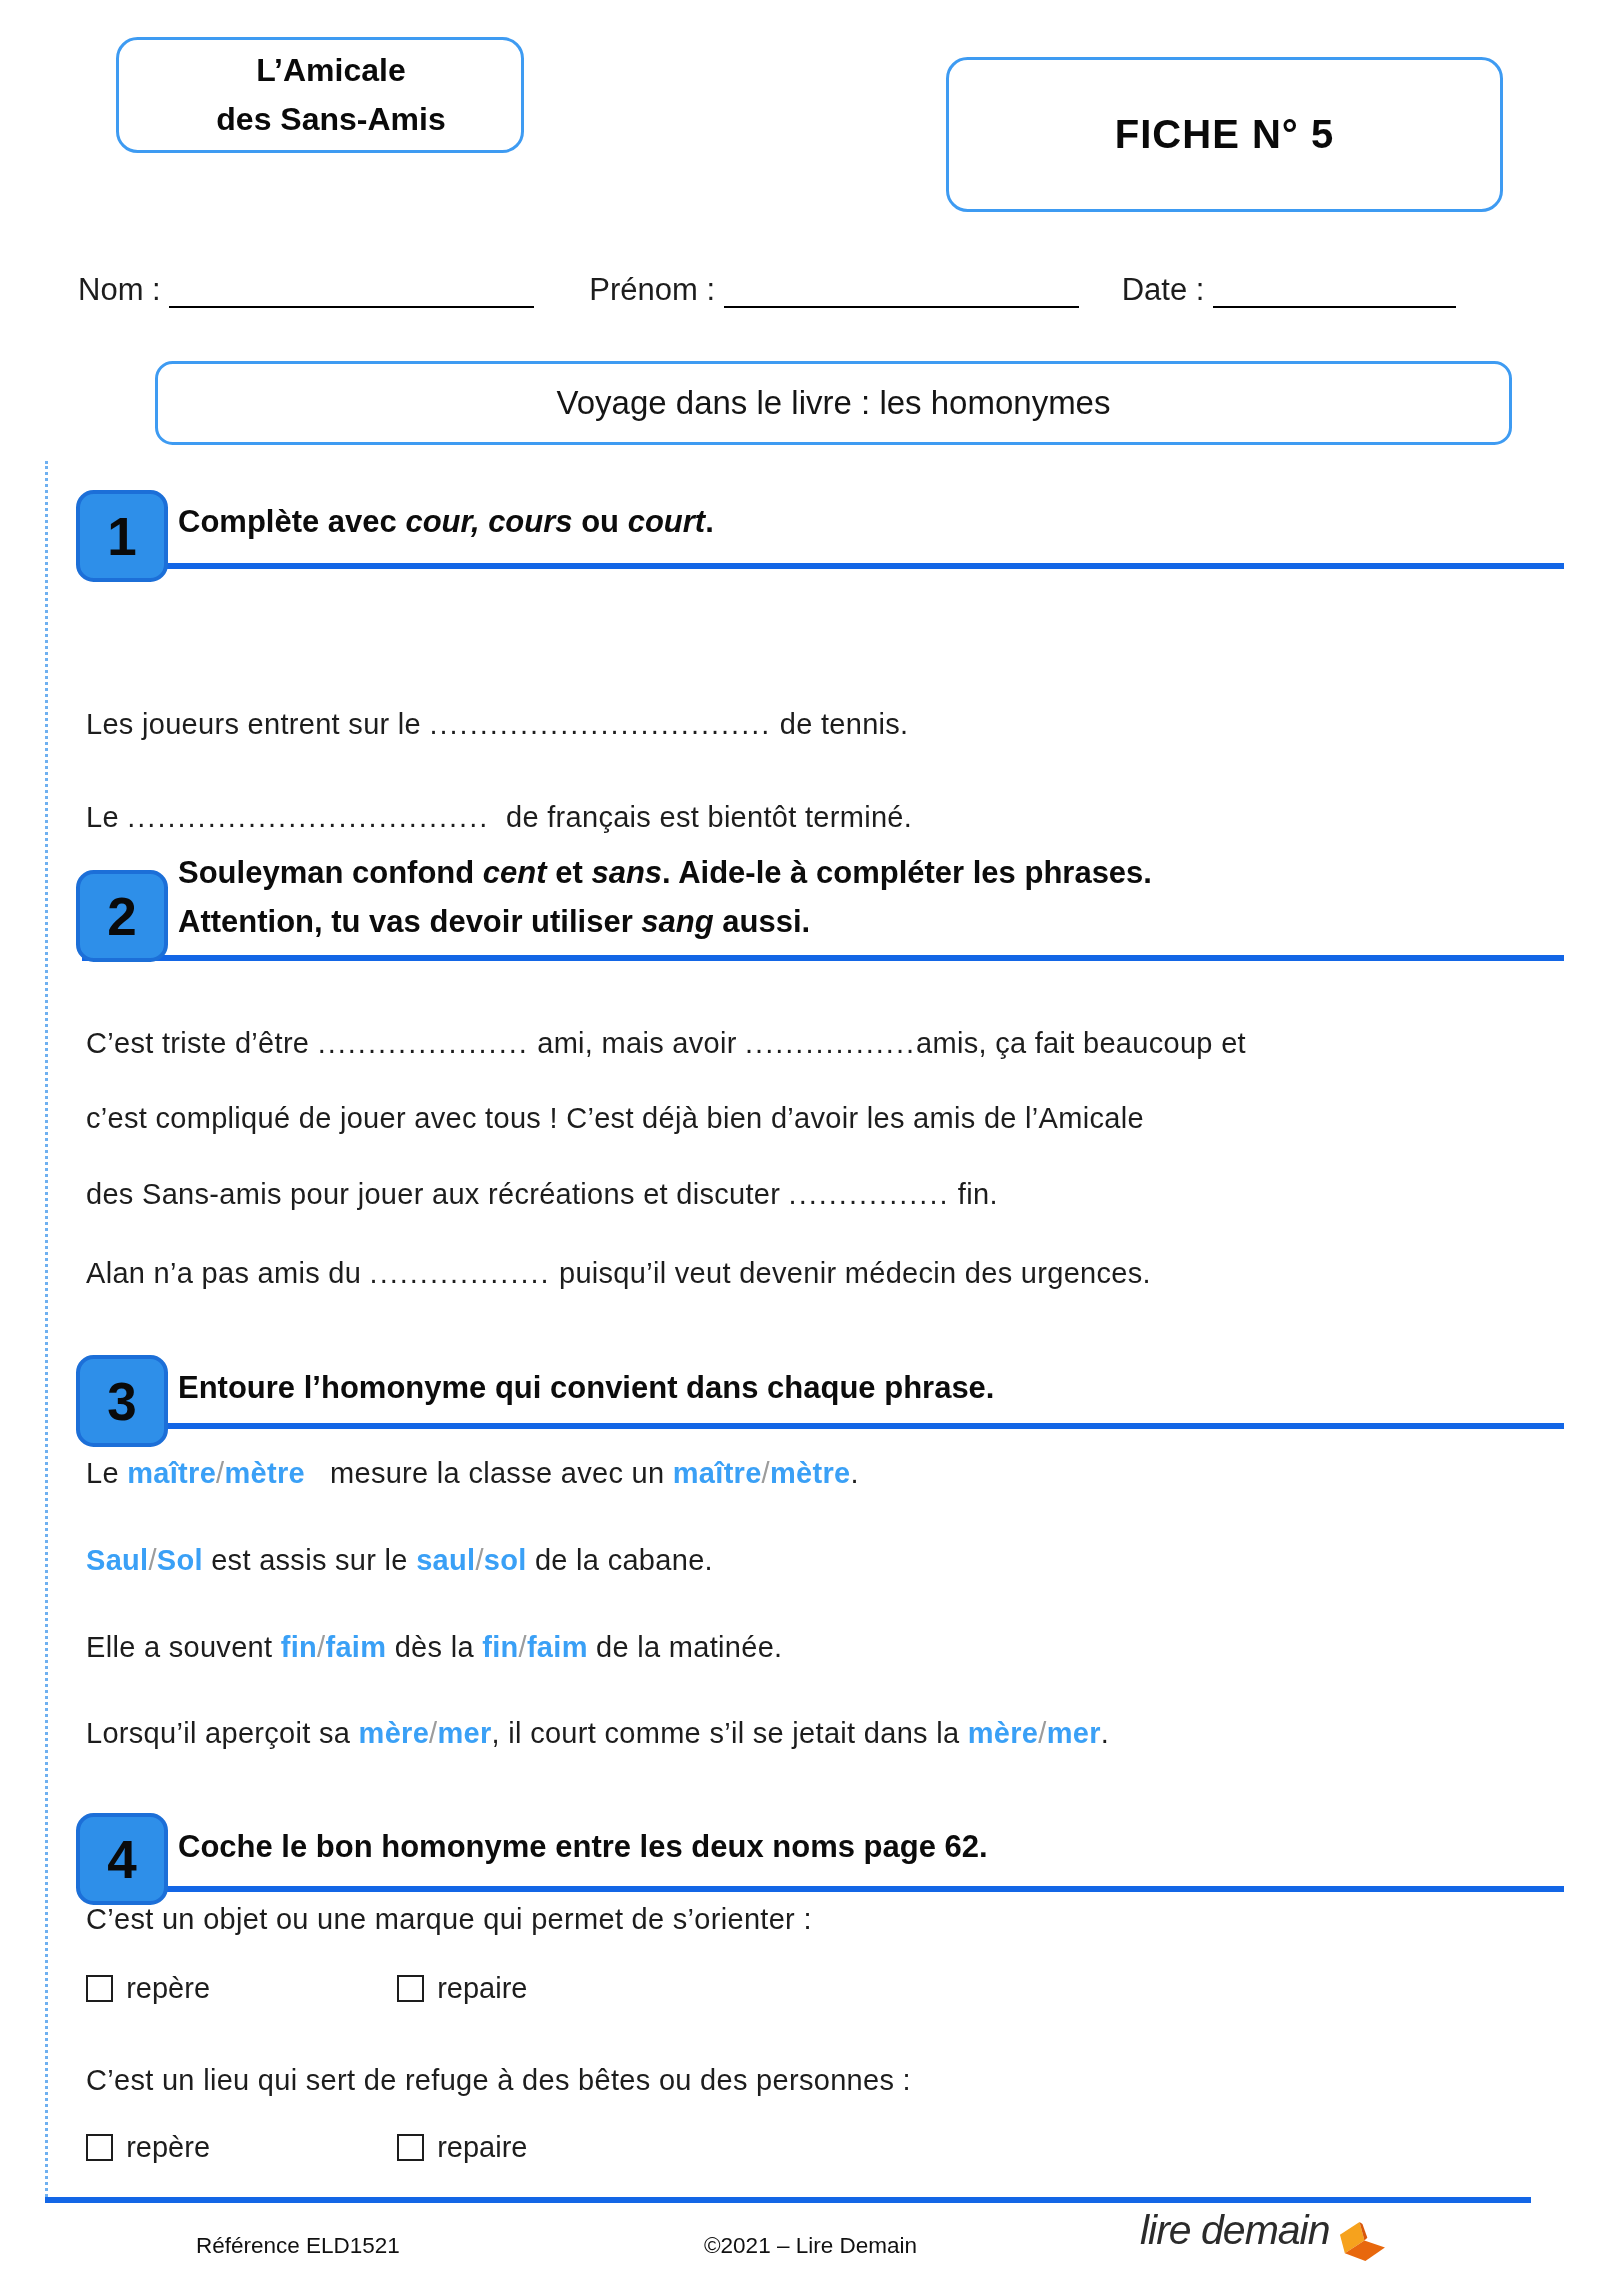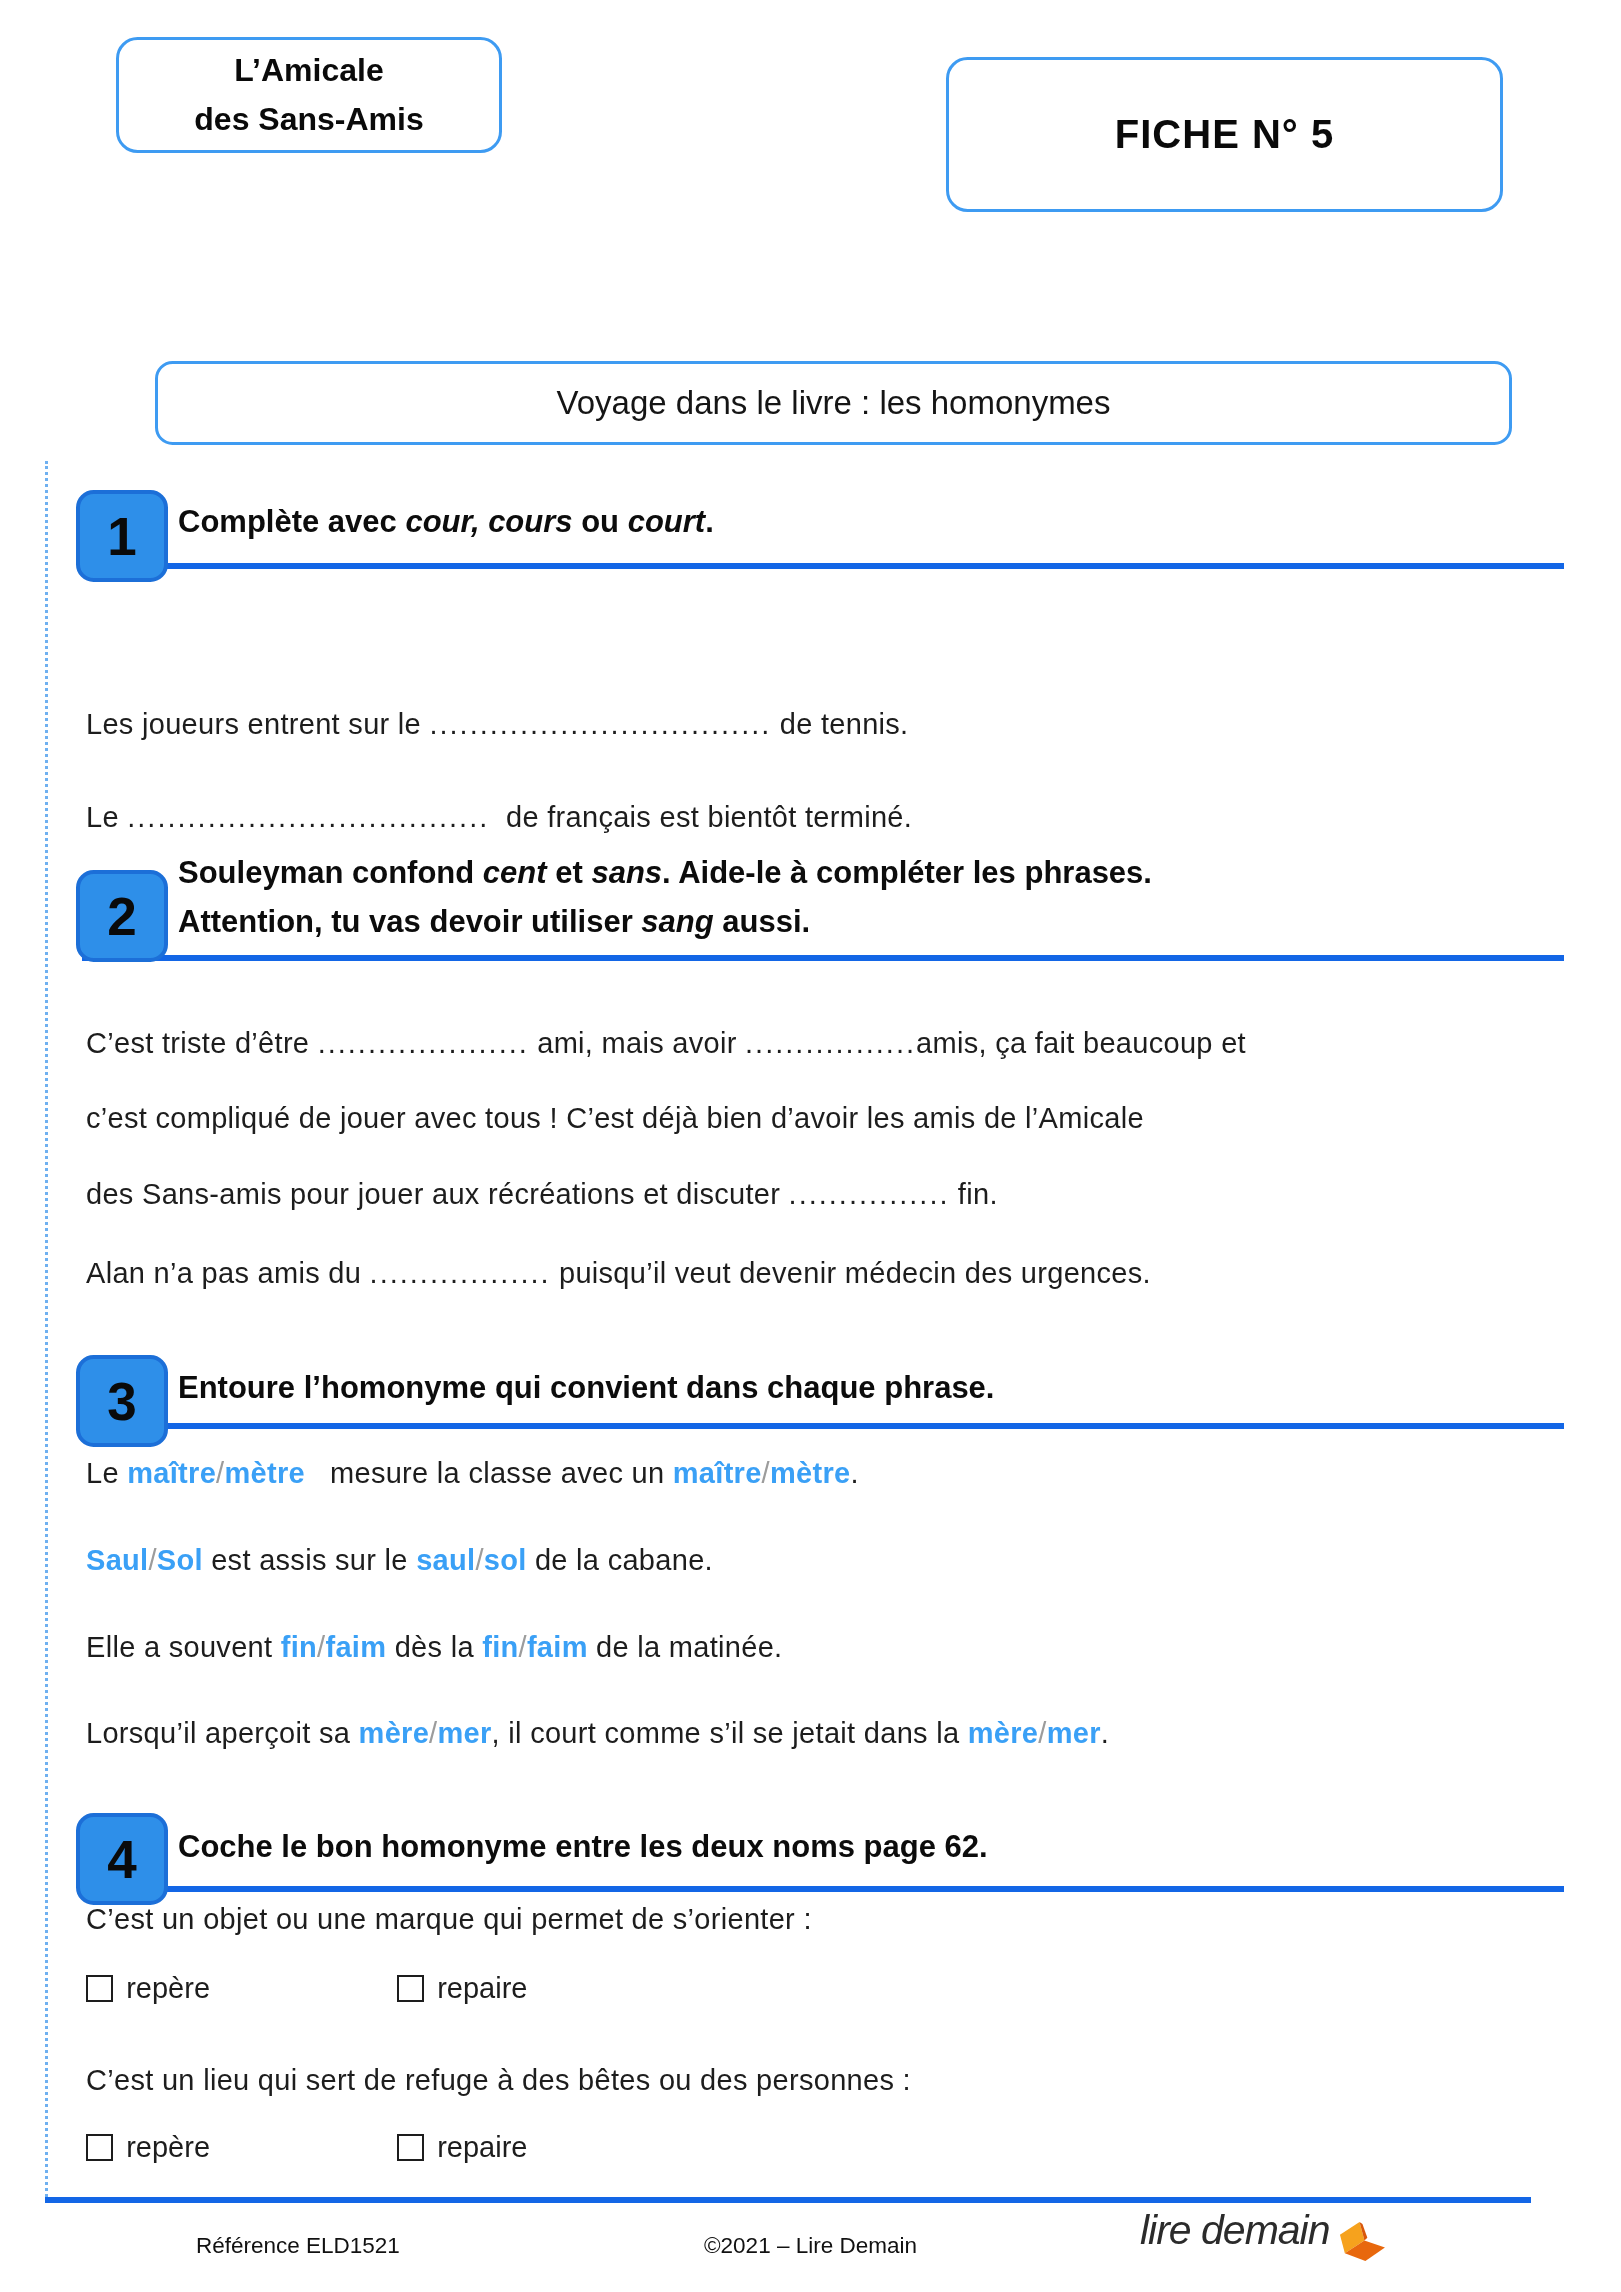--- a/index.html
+++ b/index.html
@@ -7,21 +7,21 @@
     position:relative;width:1621px;height:2293px;background:#ffffff;
     font-family:"Liberation Sans",sans-serif;color:#1d1d1d;overflow:hidden;
     margin:0 auto;
   }
   
   .bluebox{
     position:absolute;border:3.9px solid var(--border-blue,#3E9BF2);
     border-radius:21.6px;background:#fff;display:flex;flex-direction:column;
     align-items:center;justify-content:center;text-align:center;
   }
-  .club-box{left:116px;top:37px;width:380px;height:110px;font-weight:bold;font-size:32px;line-height:49px;color:#0a0a0a;}
+  .club-box{left:116px;top:37px;width:380px;height:110px;font-weight:bold;font-size:32px;line-height:49px;color:#0a0a0a;padding-left:22px;}
   .fiche-box{left:946px;top:57px;width:551px;height:149px;font-weight:bold;font-size:40px;letter-spacing:1px;color:#0a0a0a;}
   
   .identity{position:absolute;left:78px;top:272px;width:1480px;font-size:31px;display:flex;align-items:flex-end;}
   .identity .lbl{white-space:pre;}
   .wline{display:inline-block;border-bottom:2.9px solid #000;height:33px;}
   .w-nom{width:365px;}
   .w-prenom{width:355px;}
   .w-date{width:243px;}
   .gap1{margin-left:55px;}
   .gap2{margin-left:43px;}
@@ -64,20 +64,28 @@
 <div class="page">
 
   <div class="bluebox club-box">
     <div>L’Amicale</div>
     <div>des Sans-Amis</div>
   </div>
   <div class="bluebox fiche-box">
     <div>FICHE N° 5</div>
   </div>
 
+  <div class="identity">
+    <span class="lbl">Nom : </span>
+    <span class="wline w-nom"></span>
+    <span class="lbl gap1">Prénom : </span>
+    <span class="wline w-prenom"></span>
+    <span class="lbl gap2">Date : </span>
+    <span class="wline w-date"></span>
+  </div>
 
   <div class="bluebox title-box">
     <div>Voyage dans le livre : les homonymes</div>
   </div>
 
   <div class="dotline"></div>
 
   <div class="badge" style="top:490px;">
     <span>1</span>
   </div>

